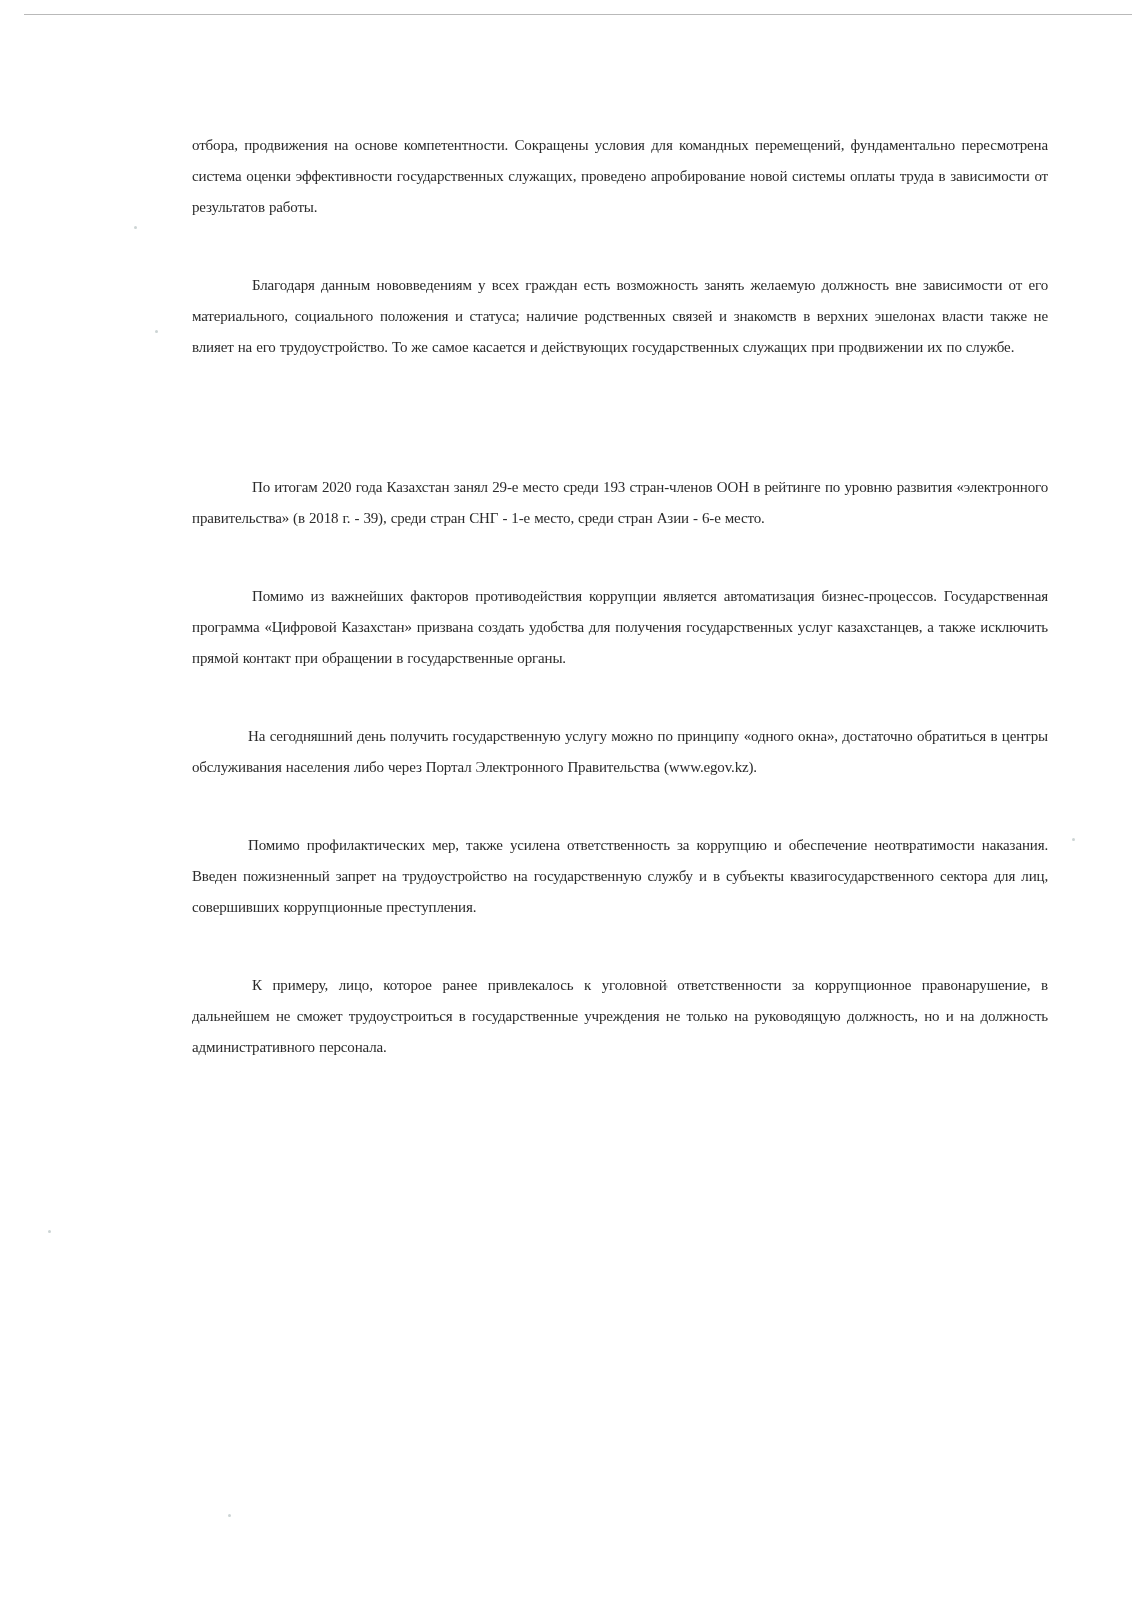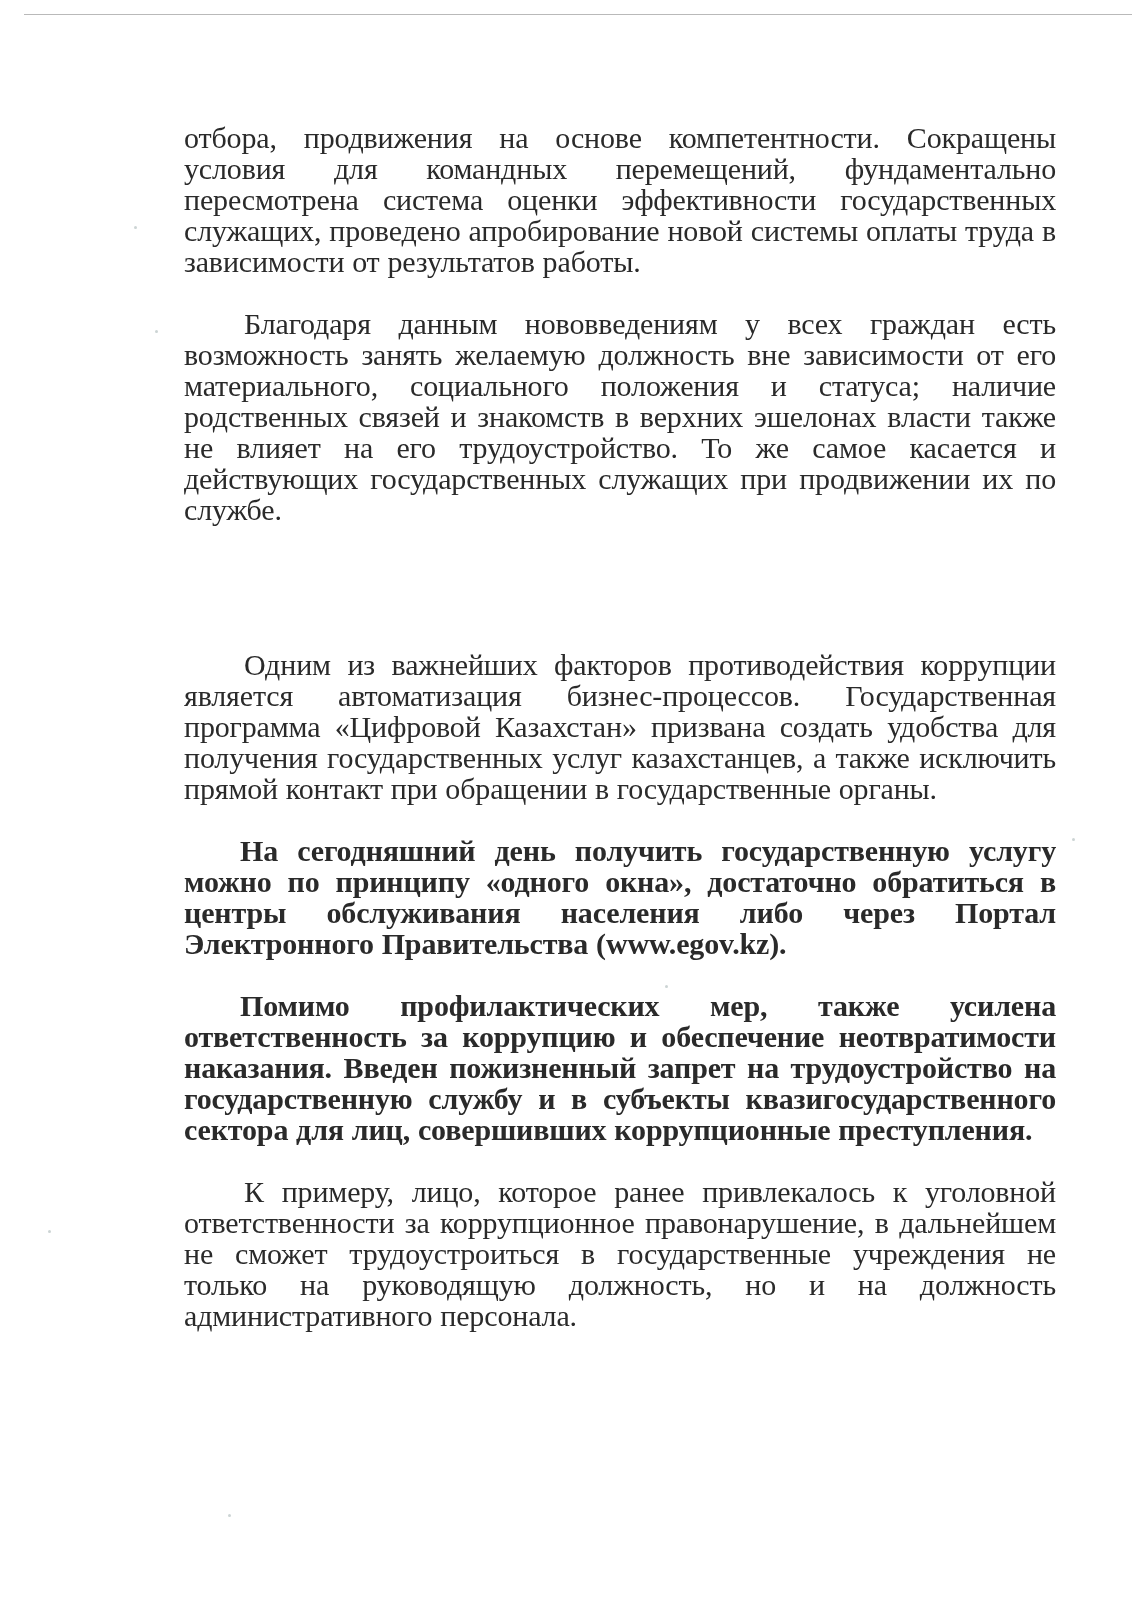--- a/index.html
+++ b/index.html
@@ -23,29 +23,29 @@
       height: 1px;
       background: #b9b9b9;
     }
     .page-content {
       position: absolute;
       left: 184px;
       top: 122px;
       width: 872px;
     }
     .para {
-      margin: 0;
-      font-size: 30px;
+      margin: 8px;
+      font-size: 15px;
       line-height: 31px;
       text-align: justify;
       letter-spacing: -0.15px;
       word-spacing: 0.5px;
     }
     .para.indent { text-indent: 60px; font-family: Liberation Serif, serif; }
-    .para.indent-small { text-indent: 56px; font-weight: bold; }
+    .para.indent-small { text-indent: 56px; }
     .gap { height: 31px; }
     .speck {
       position: absolute;
       width: 3px;
       height: 3px;
       border-radius: 50%;
       background: #9aa;
       opacity: 0.5;
     }
   </style>
@@ -58,23 +58,24 @@
   <p class="para">отбора, продвижения на основе компетентности. Сокращены условия для командных перемещений, фундаментально пересмотрена система оценки эффективности государственных служащих, проведено апробирование новой системы оплаты труда в зависимости от результатов работы.</p>
   <div class="gap"></div>
 
   <p class="para indent">Благодаря данным нововведениям у всех граждан есть возможность занять желаемую должность вне зависимости от его материального, социального положения и статуса; наличие родственных связей и знакомств в верхних эшелонах власти также не влияет на его трудоустройство. То же самое касается и действующих государственных служащих при продвижении их по службе.</p>
   <div class="gap"></div>
 
   <div class="gap"></div>
 
   <div class="gap"></div>
 
+  <p class="para indent">По итогам 2020 года Казахстан занял 29-е место среди 193 стран-членов ООН в рейтинге по уровню развития «электронного правительства» (в 2018 г. - 39), среди стран СНГ - 1-е место, среди стран Азии - 6-е место.</p>
   <div class="gap"></div>
 
-  <p class="para indent">Одним из важнейших факторов противодействия коррупции является автоматизация бизнес-процессов. Государственная программа «Цифровой Казахстан» призвана создать удобства для получения государственных услуг казахстанцев, а также исключить прямой контакт при обращении в государственные органы.</p>
+  <p class="para indent">Помимо из важнейших факторов противодействия коррупции является автоматизация бизнес-процессов. Государственная программа «Цифровой Казахстан» призвана создать удобства для получения государственных услуг казахстанцев, а также исключить прямой контакт при обращении в государственные органы.</p>
   <div class="gap"></div>
 
   <p class="para indent-small">На сегодняшний день получить государственную услугу можно по принципу «одного окна», достаточно обратиться в центры обслуживания населения либо через Портал Электронного Правительства (www.egov.kz).</p>
   <div class="gap"></div>
 
   <p class="para indent-small">Помимо профилактических мер, также усилена ответственность за коррупцию и обеспечение неотвратимости наказания. Введен пожизненный запрет на трудоустройство на государственную службу и в субъекты квазигосударственного сектора для лиц, совершивших коррупционные преступления.</p>
   <div class="gap"></div>
 
   <p class="para indent">К примеру, лицо, которое ранее привлекалось к уголовной ответственности за коррупционное правонарушение, в дальнейшем не сможет трудоустроиться в государственные учреждения не только на руководящую должность, но и на должность административного персонала.</p>
 </div>

